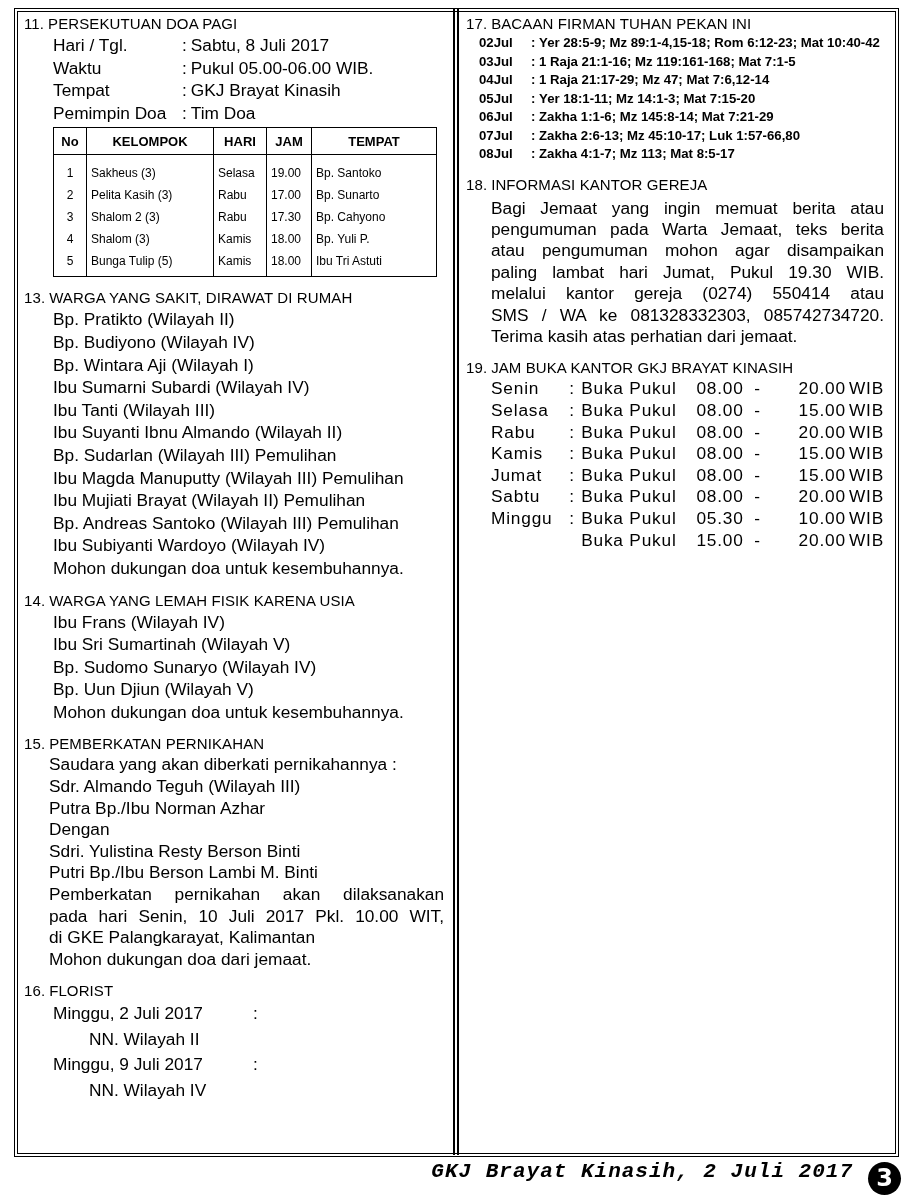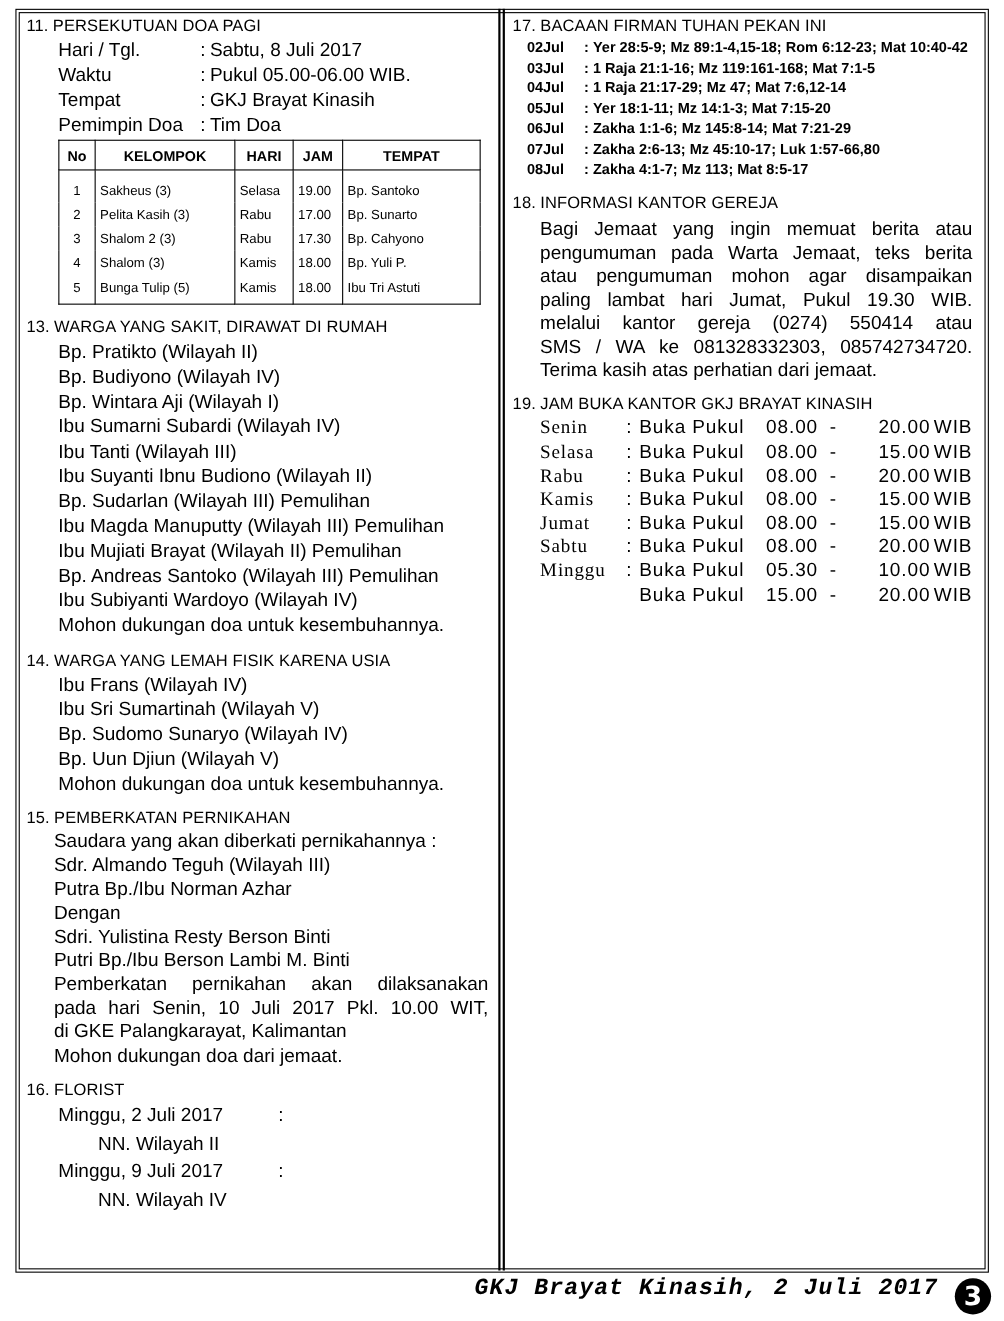--- a/index.html
+++ b/index.html
@@ -54,21 +54,21 @@
   .r-text { flex: 1; }
 
   
   .info { font-size: 17.3px; line-height: 21.4px; padding-left: 25px; text-align: justify; }
   .info .line { display: block; text-align: justify; text-align-last: justify; }
   .info .line.last { text-align-last: left; }
 
   
   .hours { padding-left: 25px; font-size: 17.3px; line-height: 21.6px; letter-spacing: 0.8px; }
   .h-row { display: flex; white-space: pre; }
-  .h-day { width: 79px; font-family: Liberation Serif, serif; }
+  .h-day { width: 79px; }
   .h-sep { width: 12px; }
   .h-label { width: 100px; }
   .h-from { width: 64px; text-align: right; }
   .h-dash { width: 28px; text-align: center; }
   .h-to { width: 54px; text-align: center; margin-left: 24px; }
   .h-unit { margin-left: 0; }
 
   
   .florist-row { display: flex; }
   .fl-date { width: 200px; }
@@ -175,21 +175,21 @@
   <div class="gap-m"></div>
 
   <div>
     <h3 class="sec-title"><span class="num">13.</span><span>WARGA YANG SAKIT, DIRAWAT DI RUMAH</span></h3>
     <div class="body-txt" id="s13-items">
         <div>Bp. Pratikto (Wilayah II)</div>
         <div>Bp. Budiyono (Wilayah IV)</div>
         <div>Bp. Wintara Aji (Wilayah I)</div>
         <div>Ibu Sumarni Subardi (Wilayah IV)</div>
         <div>Ibu Tanti (Wilayah III)</div>
-        <div>Ibu Suyanti Ibnu Budiono (Wilayah II)</div>
+        <div>Ibu Suyanti Ibnu Almando (Wilayah II)</div>
         <div>Bp. Sudarlan (Wilayah III)  Pemulihan</div>
         <div>Ibu Magda Manuputty (Wilayah III) Pemulihan</div>
         <div>Ibu Mujiati Brayat (Wilayah II) Pemulihan</div>
         <div>Bp. Andreas Santoko (Wilayah III) Pemulihan</div>
         <div>Ibu Subiyanti Wardoyo (Wilayah IV)</div>
         <div>Mohon dukungan doa untuk kesembuhannya.</div>
       </div>
   </div>
 
   <div class="gap-m"></div>

